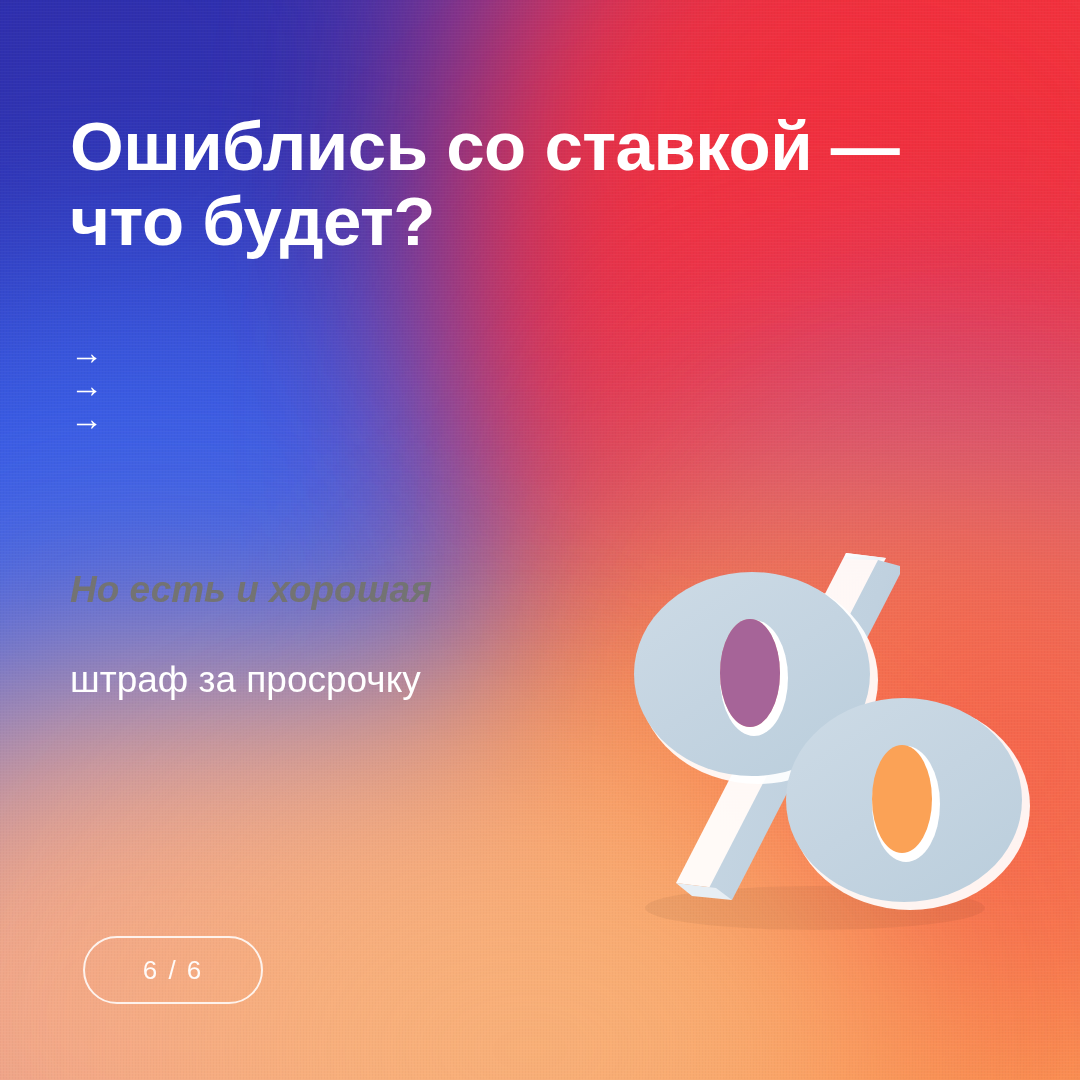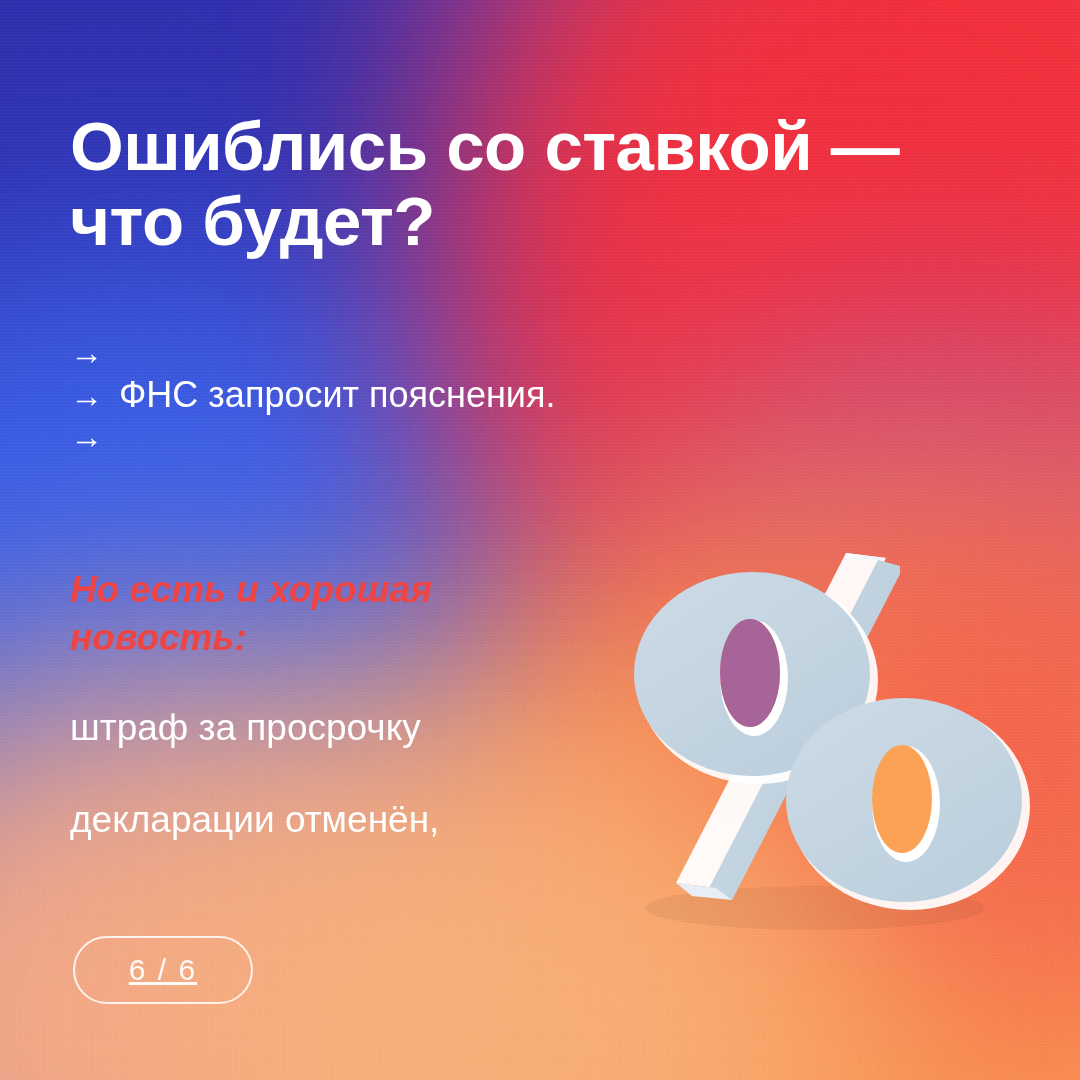--- a/index.html
+++ b/index.html
@@ -170,49 +170,48 @@
     left: 70px;
     top: 566px;
     width: 600px;
   }
   .gn-lead {
     margin: 0;
     font-size: 37px;
     line-height: 1.30;
     font-weight: 700;
     font-style: italic;
-    color: #ef4444;
+    color: #737373;
   }
   .gn-lead .gn-line { display: block; }
   .gn-body {
     margin: 6px 0 0 0;
     font-size: 37px;
     line-height: 1.37;
     font-weight: 400;
     color: #ffffff;
   }
   .gn-body .gn-line { display: block; white-space: nowrap; margin-top: 41px; }
 
   .pager {
     position: absolute;
-    left: 73px;
+    left: 83px;
     top: 936px;
     width: 180px;
     height: 68px;
     border: 2px solid rgba(255,255,255,.85);
     border-radius: 34px;
     display: flex;
     align-items: center;
     justify-content: center;
-    font-size: 30px;
+    font-size: 26px;
     font-weight: 300;
     letter-spacing: 2px;
     color: rgba(255,255,255,.95);
     box-sizing: border-box;
-    text-decoration: underline;
   }
 </style>
 </head>
 <body>
 
 <div id="slide">
 
   <div class="bg-base"></div>
   <div class="blob blob-indigo"></div>
   <div class="blob blob-blue"></div>
@@ -297,35 +296,32 @@
       <span class="hl-line">Ошиблись со ставкой —</span>
       <span class="hl-line">что будет?</span>
     </h1>
 
     <ul class="bullets">
       <li>
         <span class="bullet-arrow">→</span>
       </li>
       <li>
         <span class="bullet-arrow">→</span>
-        <span>ФНС запросит пояснения.</span>
       </li>
       <li>
         <span class="bullet-arrow">→</span>
       </li>
     </ul>
 
     <div class="good-news">
       <p class="gn-lead">
         <span class="gn-line">Но есть и хорошая</span>
-        <span class="gn-line">новость:</span>
       </p>
       <p class="gn-body">
         <span class="gn-line">штраф за просрочку</span>
-        <span class="gn-line">декларации отменён,</span>
       </p>
     </div>
 
     <div class="pager">
       <span>6 / 6</span>
     </div>
 
   </div>
 </div>
 

